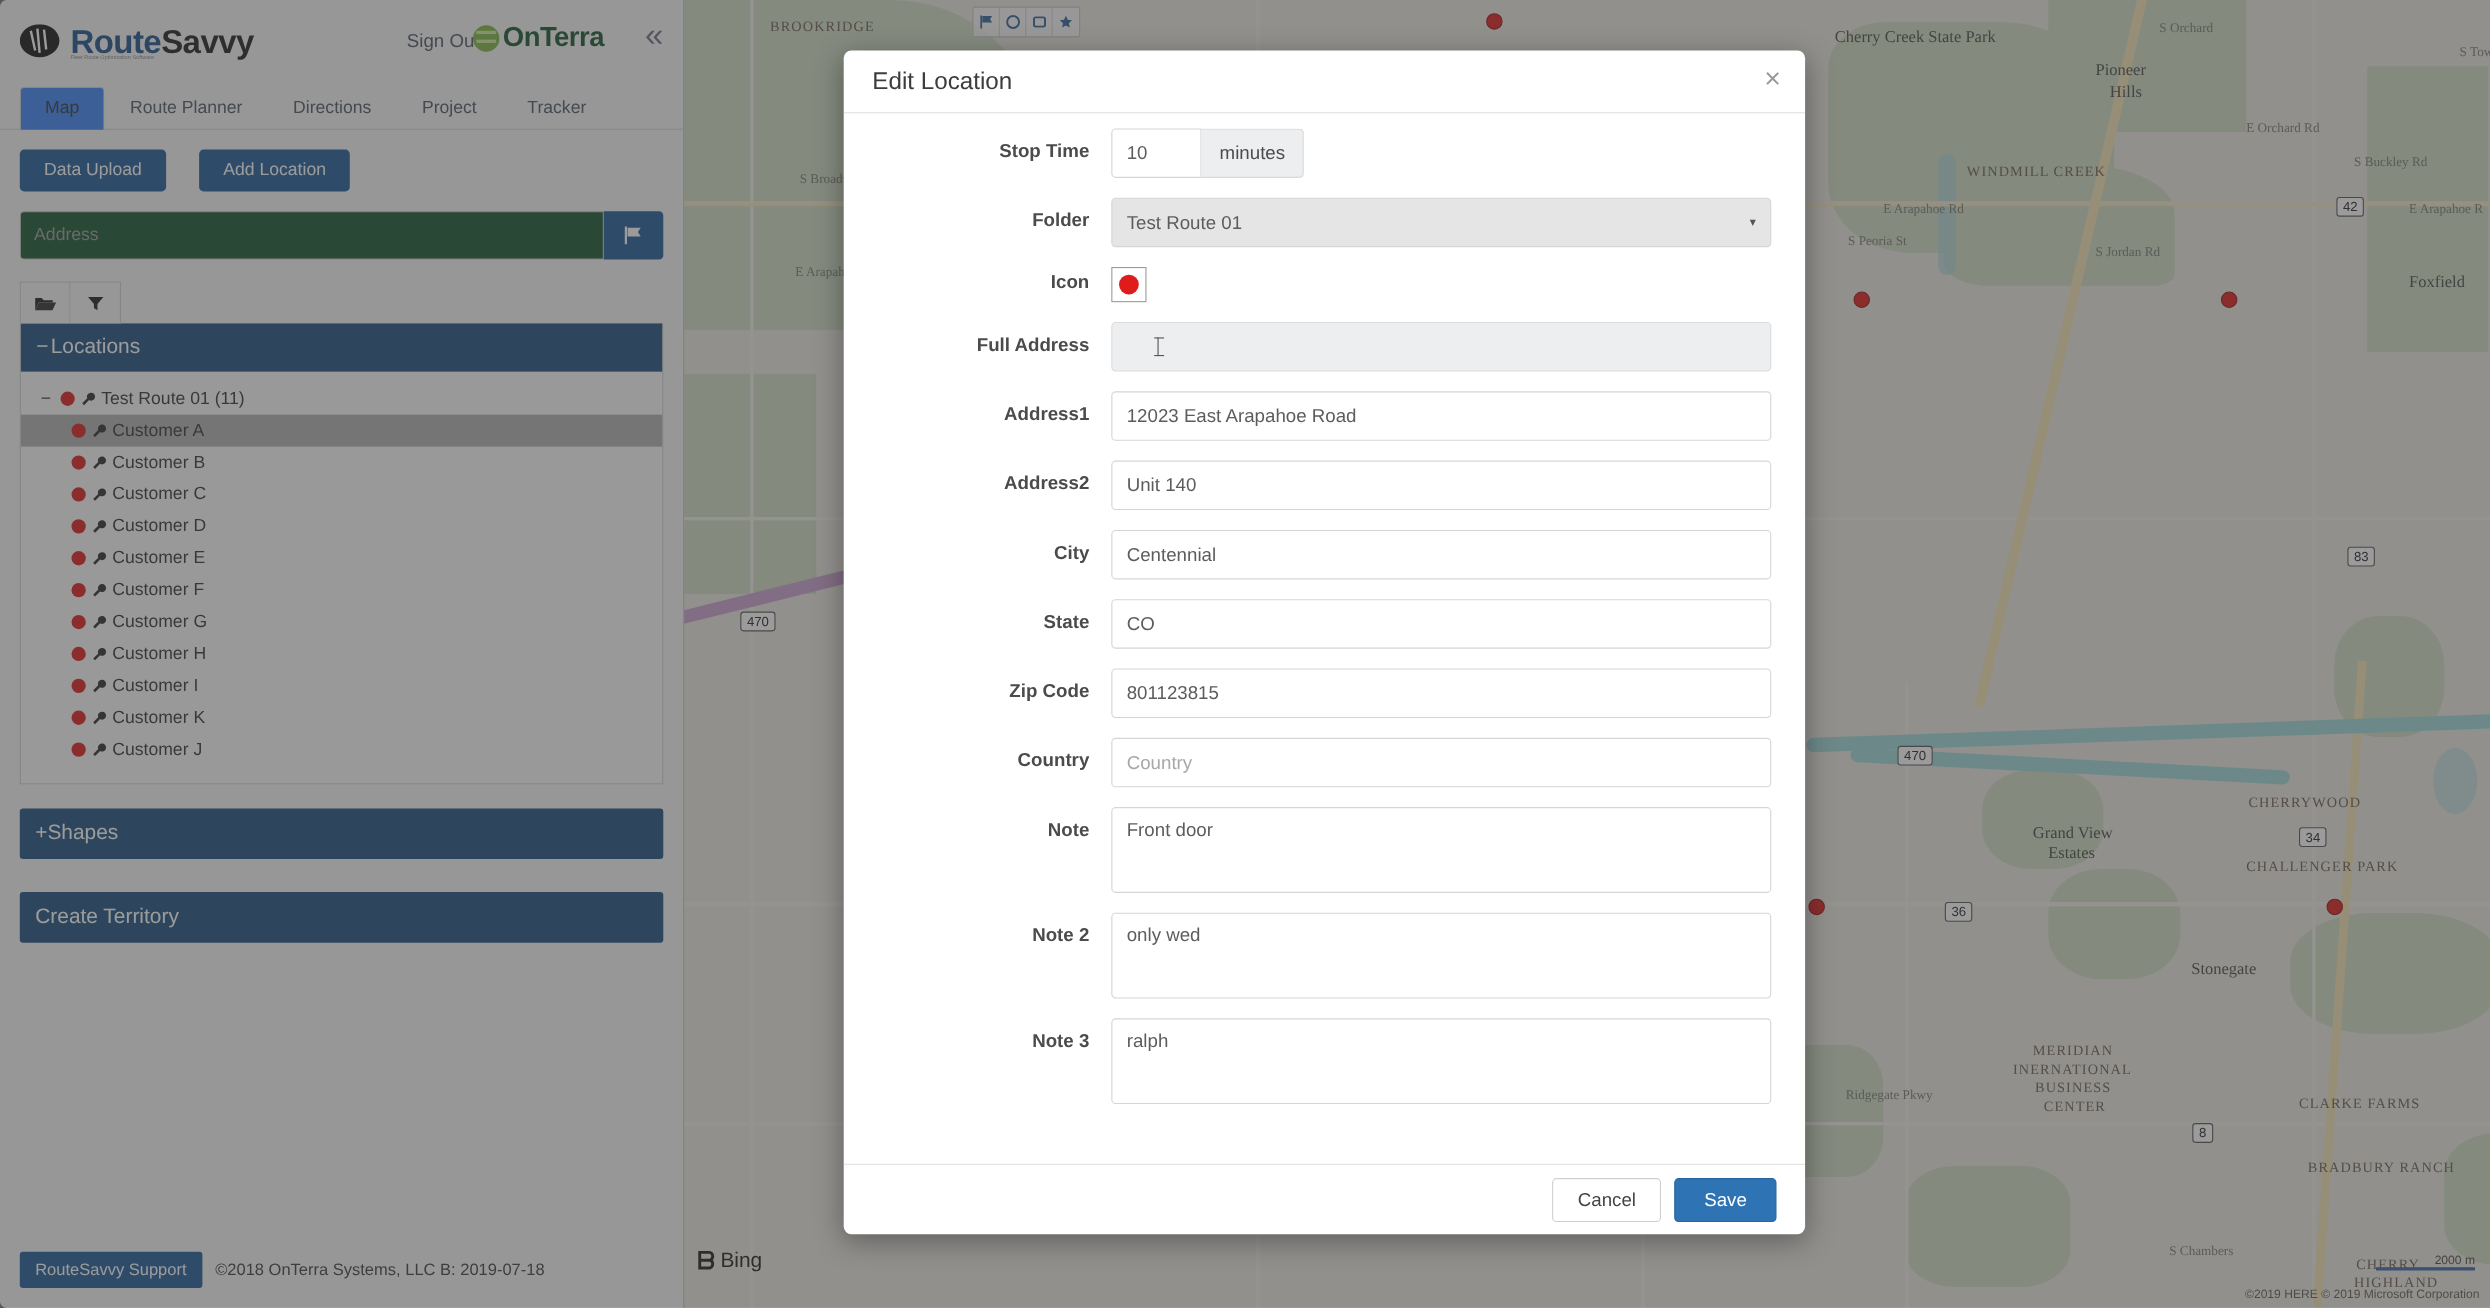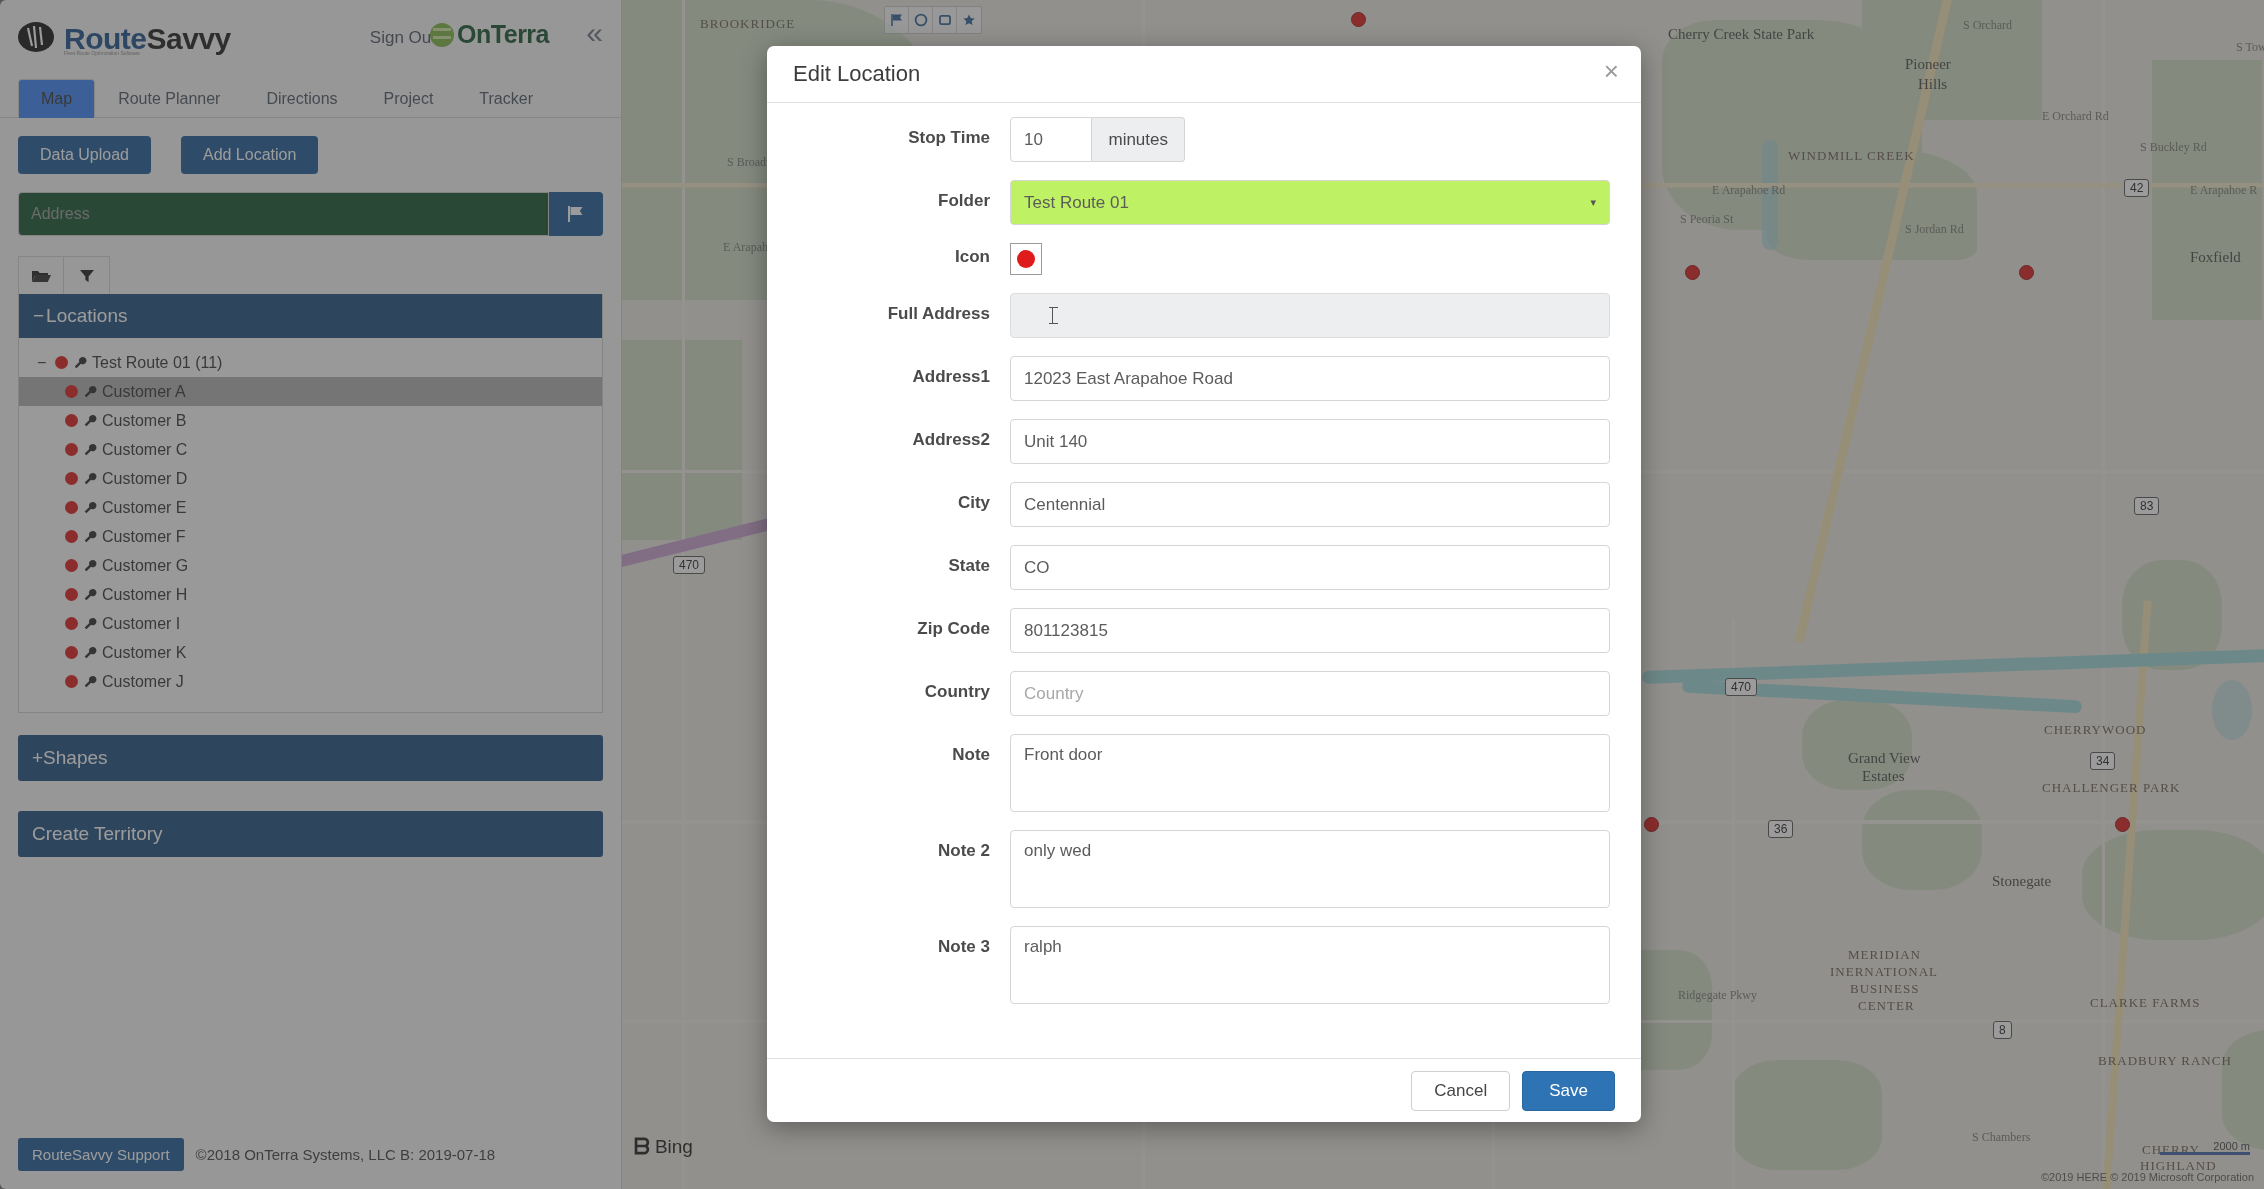--- a/index.html
+++ b/index.html
@@ -185,21 +185,21 @@
   .inp.placeholder { color:#a8a8a8; }
   .input-group { display:flex; width:175px; }
   .input-group .inp { width:88px; border-radius:4px 0 0 4px; }
   .input-group .addon {
     height:45px; background:#eceef0; border:1px solid #d5d5d5; border-left:none;
     border-radius:0 4px 4px 0; display:flex; align-items:center;
     padding:0 16px; font-size:17px; color:#4b4b4b;
   }
   .sel {
     width:600px; height:45px; border:1px solid #d5d5d5; border-radius:4px;
-    padding:0 13px; font-size:17px; color:#5c5c5c; background:#bef264;
+    padding:0 13px; font-size:17px; color:#5c5c5c; background:#e5e5e5;
     display:flex; align-items:center; justify-content:space-between;
   }
   .caret { font-size:11px; color:#555; }
   .icon-swatch {
     width:32px; height:32px; border:1px solid #9b9b9b; background:#fff;
     display:flex; align-items:center; justify-content:center; cursor:pointer;
   }
   .icon-swatch .dot { width:18px; height:18px; }
   .ta {
     width:600px; border:1px solid #d5d5d5; border-radius:4px;

